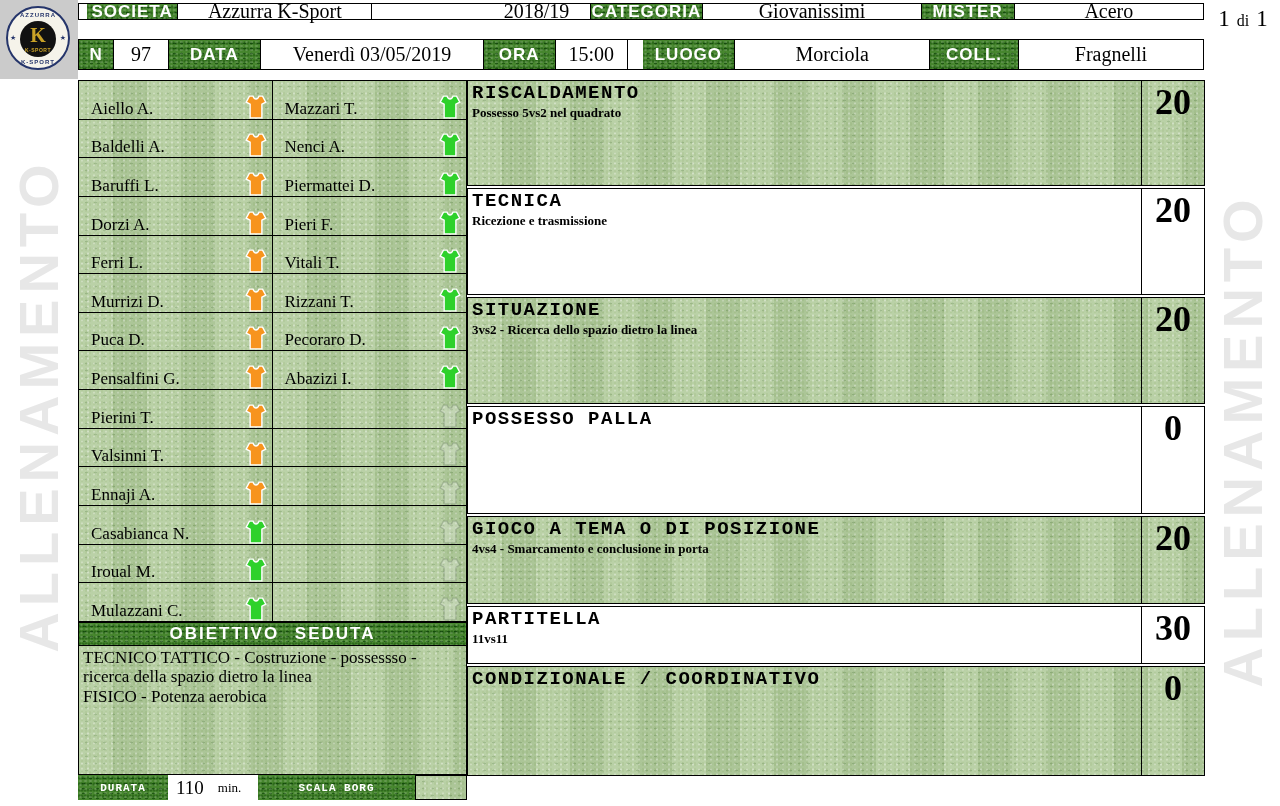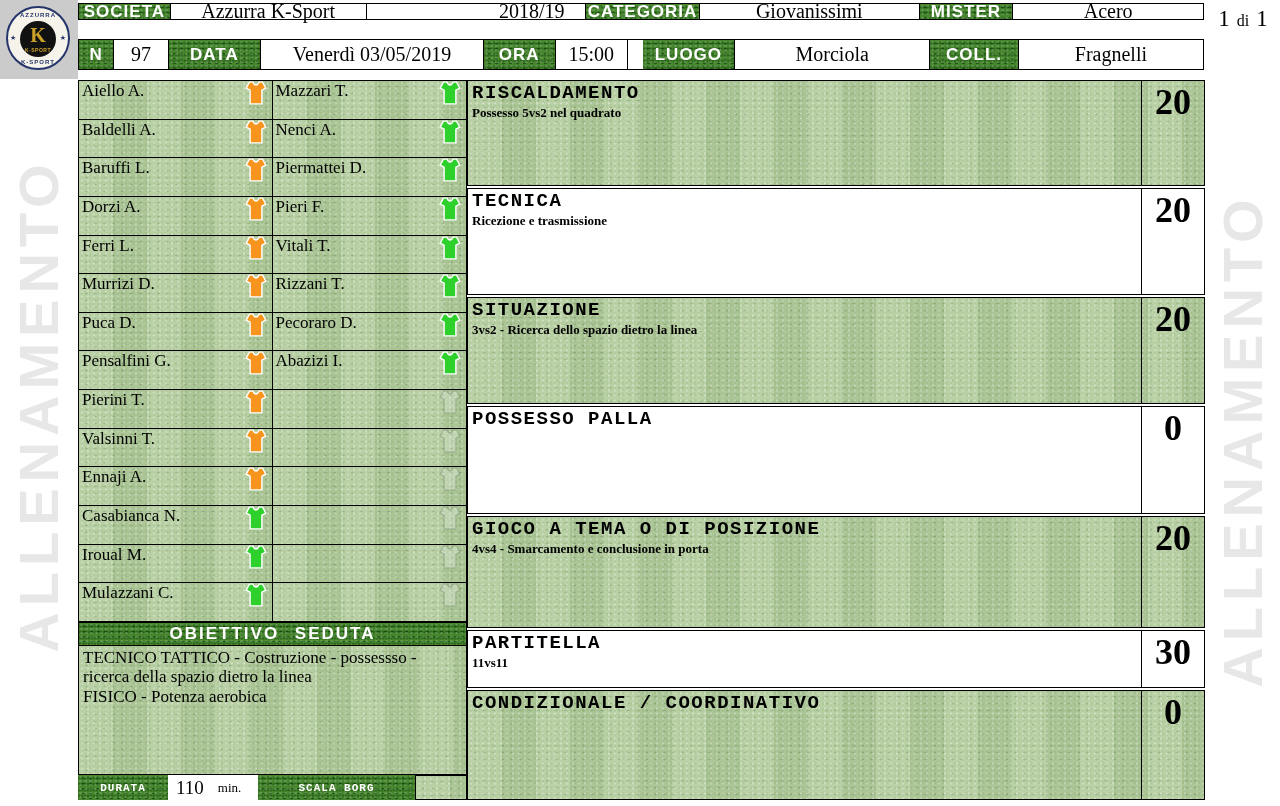--- a/index.html
+++ b/index.html
@@ -55,22 +55,22 @@
   .hcell:last-child{border-right:none;}
   .hlabel{color:#fff;font-family:"Liberation Sans",sans-serif;font-weight:bold;
           font-size:17px;letter-spacing:1px;}
   .hvalue{background:#fff;color:#000;font-size:20px;}
 
   
   #player-table{position:absolute;left:78px;top:80px;width:389px;height:542px;
      border:1px solid #000;box-sizing:border-box;display:flex;flex-direction:column;}
   .prow{flex:1;display:flex;border-bottom:1px solid #000;box-sizing:border-box;}
   .prow:last-child{border-bottom:none;}
-  .pcell{width:50%;box-sizing:border-box;display:flex;align-items:flex-start;
-     justify-content:space-between;padding:0 5px 0 3px;border-right:1px solid #000;}
+  .pcell{width:50%;box-sizing:border-box;display:flex;align-items:flex-end;
+     justify-content:space-between;padding:0 5px 0 12px;border-right:1px solid #000;}
   .pcell:last-child{border-right:none;}
   .pname{font-size:17px;color:#000;}
   .vest{width:22px;height:24px;display:inline-block;flex:none;}
   .vest svg{width:22px;height:24px;display:block;}
   .vest-orange path{fill:#f7941e;stroke:#ffffff;stroke-width:1.3;}
   .vest-green path{fill:#2ed12b;stroke:#ffffff;stroke-width:1.3;}
   .vest-none path{fill:rgba(255,255,255,.28);stroke:rgba(120,140,110,.45);stroke-width:1.2;}
 
   
   #objective-bar{position:absolute;left:78px;top:622px;width:389px;height:24px;
@@ -133,21 +133,21 @@
       <div class="star-l">★</div>
       <div class="star-r">★</div>
       <div class="core">
         <div class="k">K</div>
         <div class="kt">K-SPORT</div>
       </div>
       <div class="ring-bottom">K-SPORT</div>
     </div>
   </div>
 
-  <div class="hrow" style="top:3px;height:17px;">
+  <div class="hrow" style="top:3px;height:17px;padding-left:8px;">
     <div class="hcell grass-dark" style="width:92px;">
         <span class="hlabel">SOCIETA</span>
       </div>
     <div class="hcell hvalue" style="width:196px;">Azzurra K-Sport</div>
     <div class="hcell grass-dark" style="width:112px;margin-top:44px;">
         <span class="hlabel">STAGIONE</span>
       </div>
     <div class="hcell hvalue" style="width:108px;">2018/19</div>
     <div class="hcell grass-dark" style="width:114px;">
         <span class="hlabel">CATEGORIA</span>
@@ -478,21 +478,21 @@
         </div>
       <div class="sdur">20</div>
     </div>
     <div class="srow white" style="height:108px;">
       <div class="sbody">
           <div class="stitle">POSSESSO PALLA</div>
           <div class="ssub"></div>
         </div>
       <div class="sdur">0</div>
     </div>
-    <div class="srow grass-light" style="height:112px;">
+    <div class="srow grass-light" style="height:88px;">
       <div class="sbody">
           <div class="stitle">GIOCO A TEMA O DI POSIZIONE</div>
           <div class="ssub">4vs4 - Smarcamento e conclusione in porta</div>
         </div>
       <div class="sdur">20</div>
     </div>
     <div class="srow white" style="height:58px;">
       <div class="sbody">
           <div class="stitle">PARTITELLA</div>
           <div class="ssub">11vs11</div>

